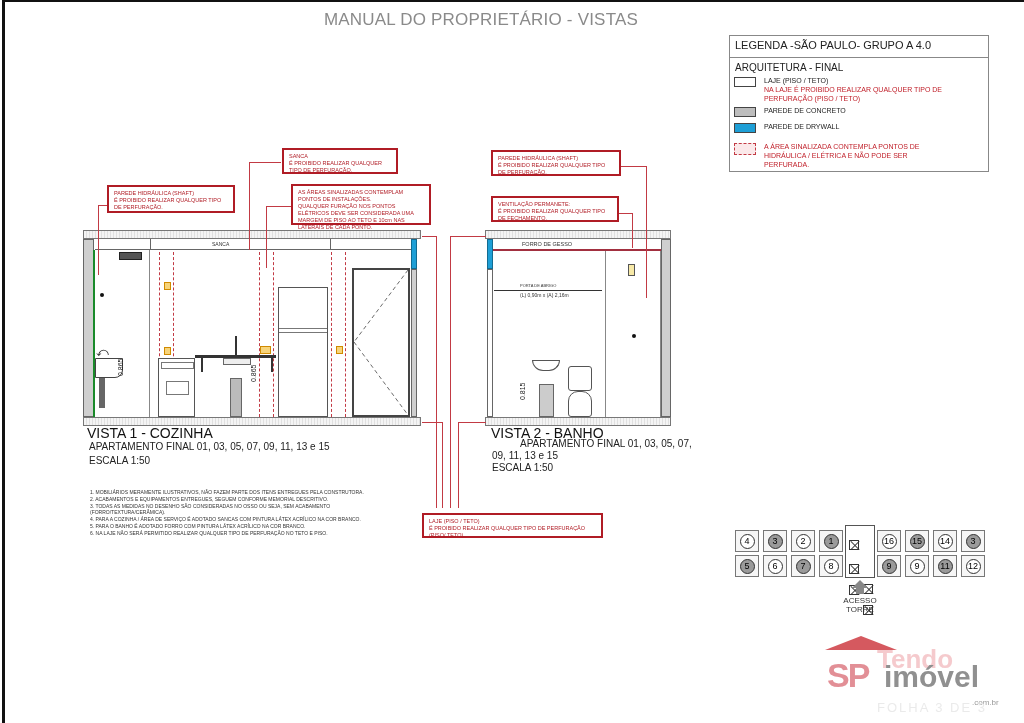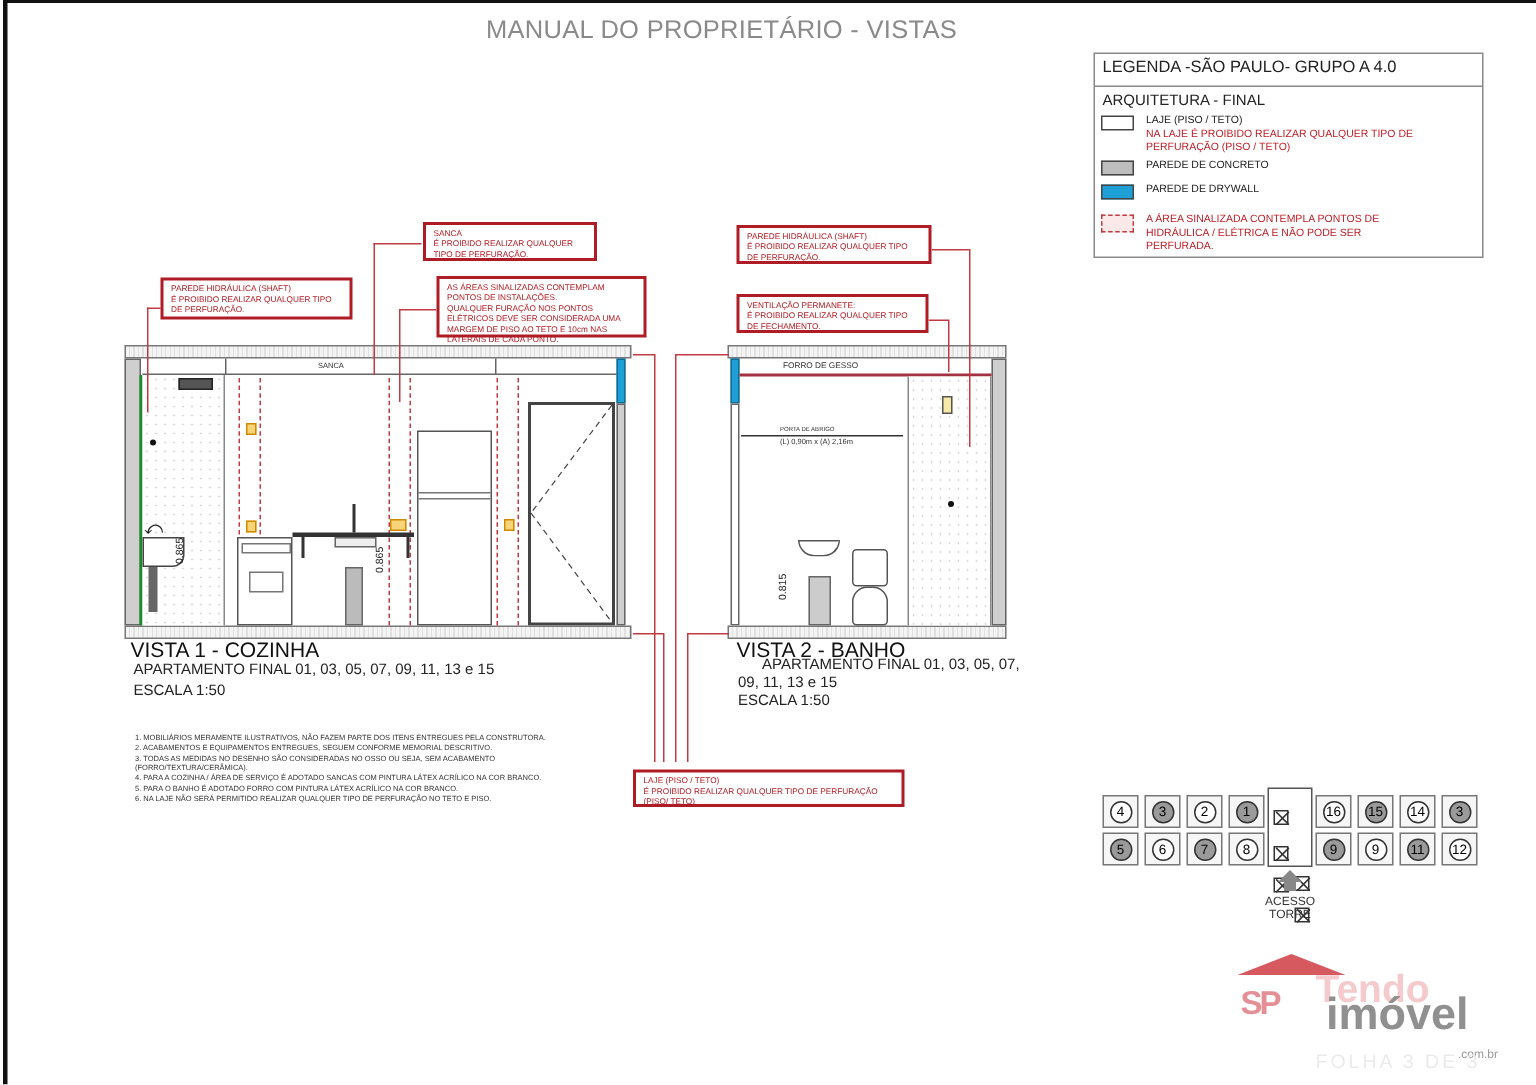--- a/index.html
+++ b/index.html
@@ -179,21 +179,21 @@
 <div class="abs leader" style="left:450px;top:236px;width:1px;height:272px"></div>
 <div class="abs leader" style="left:458px;top:422px;width:1px;height:86px"></div>
 <div class="abs leader" style="left:422px;top:236px;width:14px;height:1px"></div>
 <div class="abs leader" style="left:422px;top:422px;width:20px;height:1px"></div>
 <div class="abs leader" style="left:450px;top:236px;width:36px;height:1px"></div>
 <div class="abs leader" style="left:458px;top:422px;width:28px;height:1px"></div>
 <div class="abs note" style="left:422px;top:513px;width:181px;height:25px;white-space:pre-line">LAJE (PISO / TETO)
 É PROIBIDO REALIZAR QUALQUER TIPO DE PERFURAÇÃO (PISO/ TETO)</div>
 
 <div class="abs caption" style="left:491px;top:425px">VISTA 2 - BANHO</div>
-<div class="abs capsmall" style="left:508px;top:438px">APARTAMENTO FINAL 01, 03, 05, 07,</div>
+<div class="abs capsmall" style="left:520px;top:438px">APARTAMENTO FINAL 01, 03, 05, 07,</div>
 <div class="abs capsmall" style="left:492px;top:450px">09, 11, 13 e 15</div>
 <div class="abs capsmall" style="left:492px;top:462px">ESCALA 1:50</div>
 
 <div class="abs list" style="left:90px;top:489px;width:300px">
   <div>1.   MOBILIÁRIOS MERAMENTE ILUSTRATIVOS, NÃO FAZEM PARTE DOS ITENS ENTREGUES PELA CONSTRUTORA.</div>
   <div>2.   ACABAMENTOS E EQUIPAMENTOS ENTREGUES, SEGUEM CONFORME MEMORIAL DESCRITIVO.</div>
   <div>3.   TODAS AS MEDIDAS NO DESENHO SÃO CONSIDERADAS NO OSSO OU SEJA, SEM  ACABAMENTO (FORRO/TEXTURA/CERÂMICA).</div>
   <div>4.   PARA A COZINHA / ÁREA DE SERVIÇO  É ADOTADO SANCAS  COM PINTURA LÁTEX ACRÍLICO NA COR BRANCO.</div>
   <div>5.   PARA O BANHO É ADOTADO FORRO COM PINTURA LÁTEX ACRÍLICO NA COR BRANCO.</div>
   <div>6.   NA LAJE  NÃO SERÁ PERMITIDO REALIZAR QUALQUER  TIPO DE PERFURAÇÃO  NO TETO E PISO.</div>
@@ -267,17 +267,17 @@
   <div class="abs" style="left:121px;top:58px;width:8px;height:6px;background:#888"></div>
   <div class="abs" style="left:103px;top:66px;width:44px;text-align:center;font-size:8px;color:#333;line-height:9px">
     <div>ACESSO</div>
     <div>TORRE</div>
   </div>
 </div>
 
 <div class="abs" style="left:822px;top:636px;width:190px;height:80px;opacity:.75">
   <div class="abs" style="left:3px;top:0;width:0;height:0;border-left:36px solid transparent;border-right:36px solid transparent;border-bottom:14px solid #c8222a"></div>
   <div class="abs" style="left:55px;top:8px;font-size:26px;font-weight:bold;color:#f2b9bd">Tendo</div>
-  <div class="abs" style="left:5px;top:20px;font-size:22px;font-weight:bold;color:#d96a74;letter-spacing:-2px">SP</div>
+  <div class="abs" style="left:5px;top:20px;font-size:34px;font-weight:bold;color:#d96a74;letter-spacing:-2px">SP</div>
   <div class="abs" style="left:62px;top:24px;font-size:30px;font-weight:bold;color:#6b6b6b">imóvel</div>
   <div class="abs" style="left:150px;top:62px;font-size:8px;color:#777">.com.br</div>
   <div class="abs" style="left:55px;top:64px;font-size:13px;color:#e4e4e4;letter-spacing:2px">FOLHA 3 DE 3</div>
 </div>
 
 </body></html>

